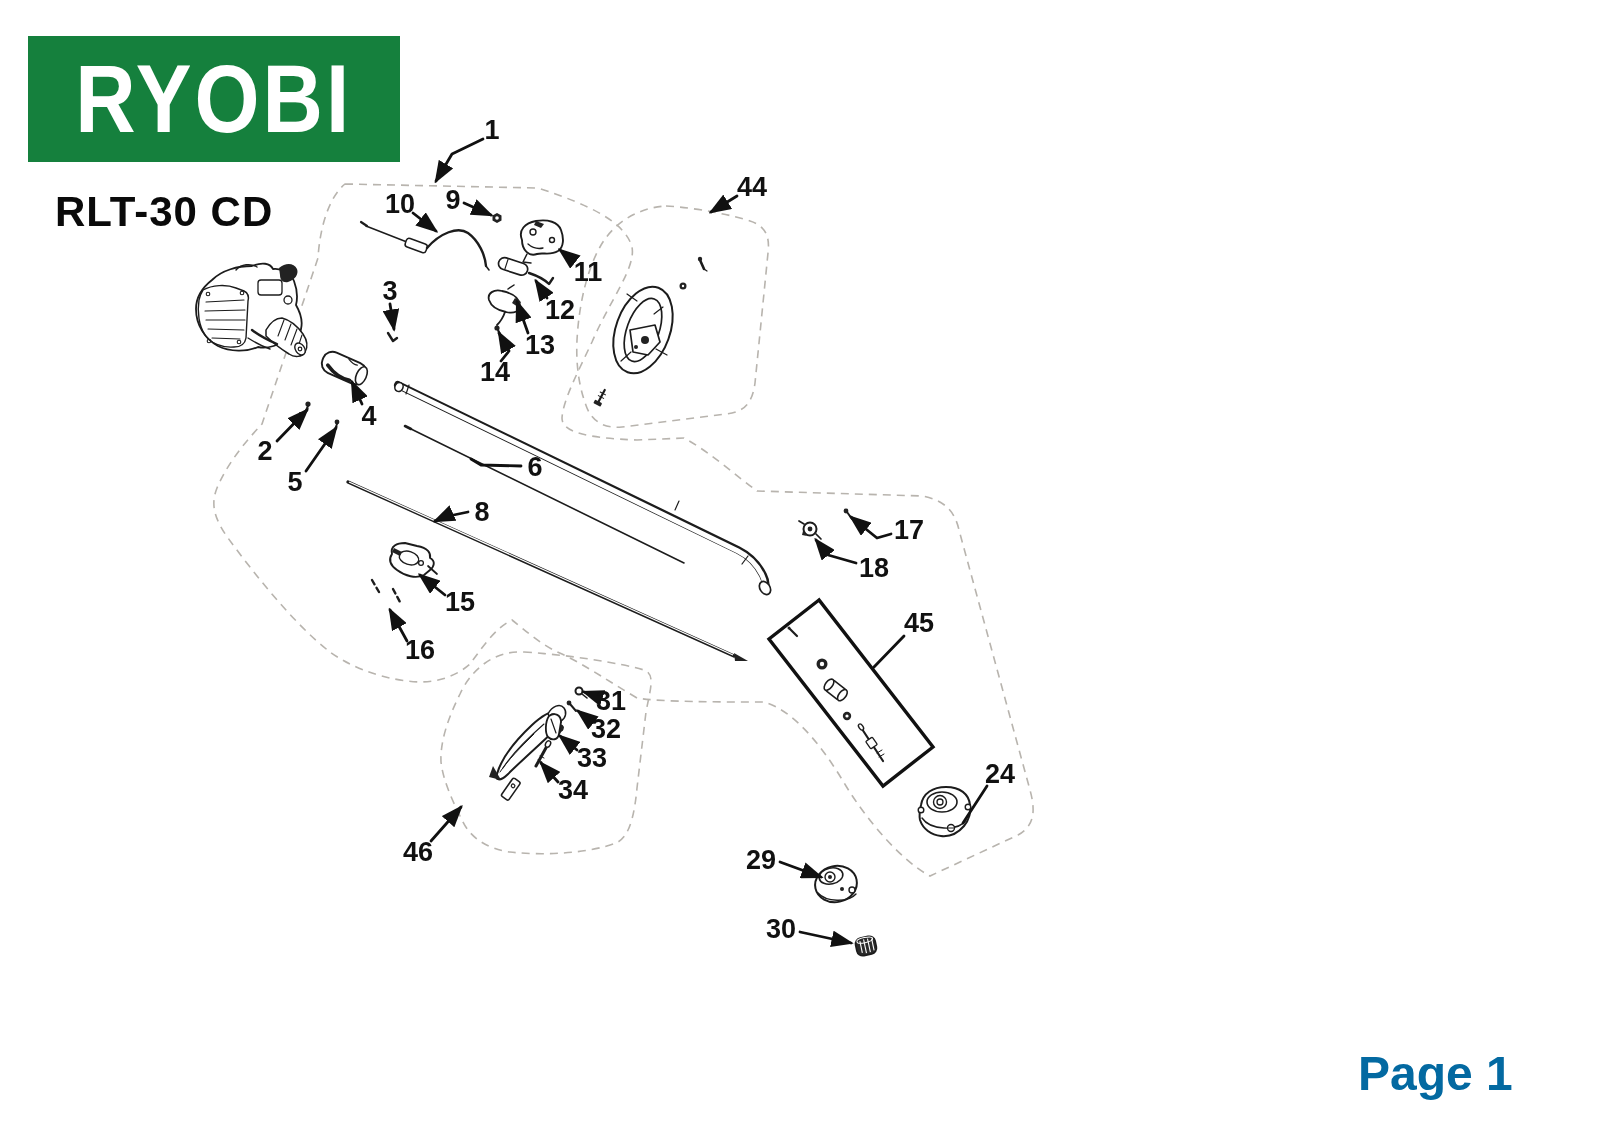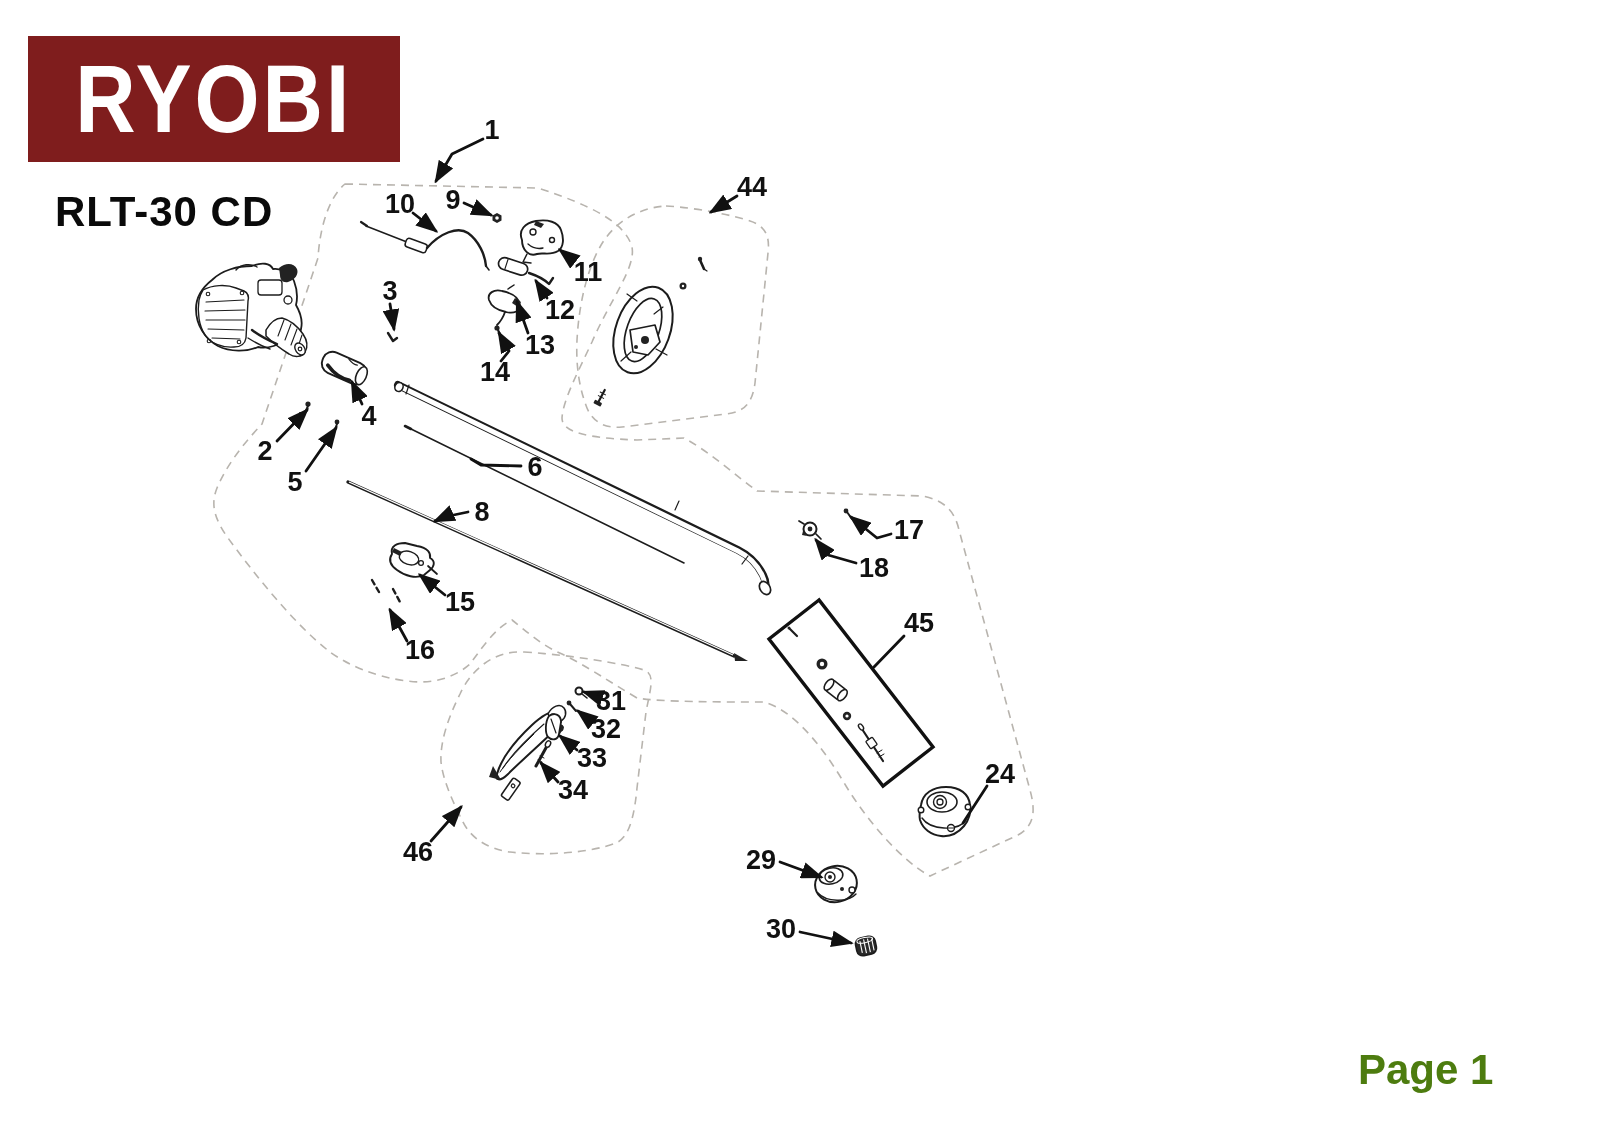--- a/index.html
+++ b/index.html
@@ -1,24 +1,24 @@
 <!DOCTYPE html>
 <html><head>
 <meta charset="utf-8">
 <style>
   html,body{margin:0;padding:0;background:#fff;}
   #page{position:relative;width:1600px;height:1130px;background:#ffffff;overflow:hidden;
         font-family:"Liberation Sans", sans-serif;}
-  #logo{position:absolute;left:28px;top:36px;width:372px;height:126px;background:#7f1d1d;
+  #logo{position:absolute;left:28px;top:36px;width:372px;height:126px;background:#15803d;
         display:flex;align-items:center;justify-content:center;}
   #logo .brand{color:#ffffff;font-weight:700;font-size:82px;letter-spacing:3px;
         transform:scale(1.02,1.18);line-height:1;}
   #model{position:absolute;left:55px;top:188px;font-size:42px;font-weight:700;
         letter-spacing:1px;color:#0a0a0a;}
-  #pagelabel{position:absolute;left:1358px;top:1046px;font-size:42px;font-weight:700;color:#4d7c0f;}
+  #pagelabel{position:absolute;left:1358px;top:1046px;font-size:48px;font-weight:700;color:#0369a1;}
   svg{position:absolute;left:0;top:0;}
   .dash{fill:none;stroke:#b8b4ae;stroke-width:1.6;stroke-dasharray:8 6;}
   .ln{stroke:#1c1c1c;fill:none;stroke-linecap:round;stroke-linejoin:round;}
   .fw{fill:#ffffff;stroke:#1c1c1c;stroke-linejoin:round;}
   .fd{fill:#222222;stroke:none;}
   .leader{stroke:#111111;stroke-width:2.8;fill:none;stroke-linecap:round;stroke-linejoin:round;}
   .callout text{font-family:"Liberation Sans", sans-serif;font-size:27px;font-weight:700;
         fill:#111111;text-anchor:middle;}
 </style>
 </head>

